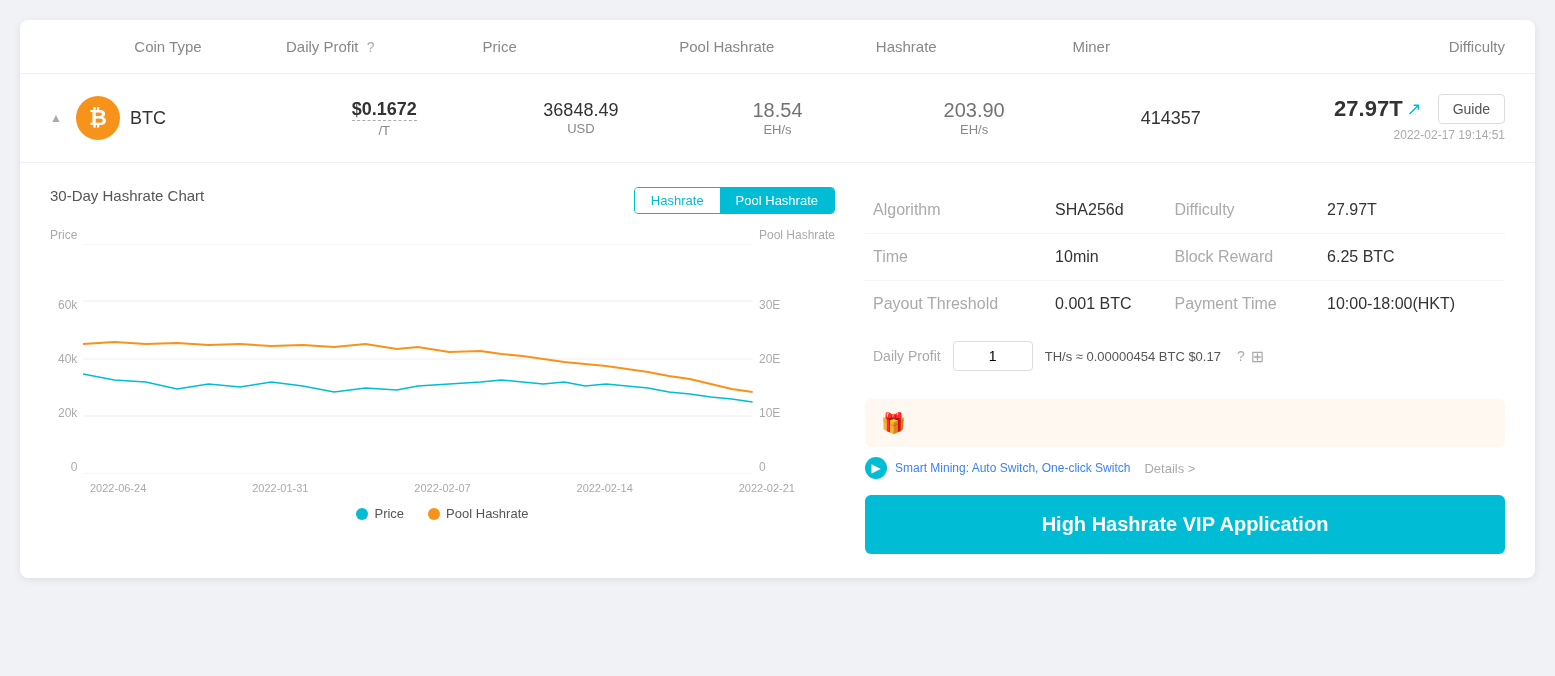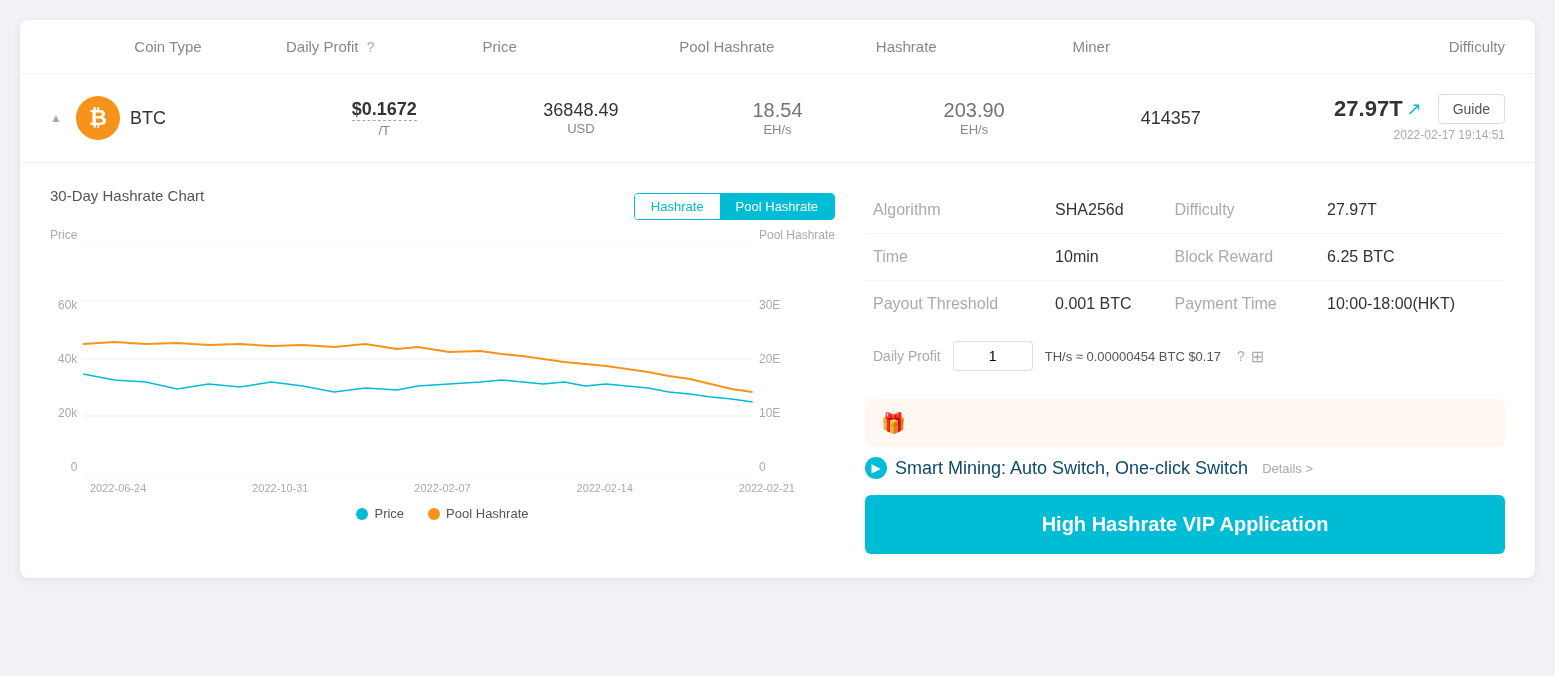--- a/index.html
+++ b/index.html
@@ -28,21 +28,21 @@
     .difficulty-time { font-size: 12px; color: #aaa; margin-top: 4px; }
     .guide-btn { margin-left: 12px; border: 1px solid #ddd; border-radius: 4px; padding: 6px 14px; font-size: 14px; color: #555; cursor: pointer; background: #fff; }
 
     
     .main-content { display: flex; padding: 24px 30px; gap: 30px; }
     .chart-section { flex: 1; min-width: 0; }
     .info-section { width: 640px; flex-shrink: 0; }
 
     
     .chart-title { font-size: 15px; color: #555; margin-bottom: 16px; }
-    .chart-header { display: flex; justify-content: space-between; align-items: flex-end; margin-bottom: 8px; }
+    .chart-header { display: flex; justify-content: space-between; align-items: flex-start; margin-bottom: 8px; }
     .chart-tabs { display: flex; gap: 0; border: 1.5px solid #00bcd4; border-radius: 4px; overflow: hidden; }
     .chart-tab { padding: 5px 16px; font-size: 13px; cursor: pointer; }
     .chart-tab.active { background: #00bcd4; color: #fff; }
     .chart-tab.inactive { background: #fff; color: #00bcd4; }
     .x-axis { display: flex; justify-content: space-between; font-size: 11px; color: #aaa; margin-top: 4px; padding: 0 30px; }
     .legend { display: flex; justify-content: center; gap: 24px; margin-top: 12px; }
     .legend-item { display: flex; align-items: center; gap: 6px; font-size: 13px; color: #555; }
     .legend-dot { width: 12px; height: 12px; border-radius: 50%; }
 
     .info-table { width: 100%; border-collapse: collapse; }
@@ -60,21 +60,21 @@
     .calc-icon { color: #aaa; cursor: pointer; font-size: 16px; }
 
     .reward-banner { background: #fff8f0; border-radius: 6px; padding: 12px 16px; margin-top: 14px; display: flex; align-items: center; gap: 10px; }
     .reward-icon { font-size: 20px; }
     .reward-text { font-size: 13px; color: #555; }
     .reward-highlight { color: #f7931a; font-weight: 500; }
     .reward-link { color: #aaa; font-size: 13px; cursor: pointer; margin-left: 8px; }
 
     .smart-mining-row { display: flex; align-items: center; gap: 8px; margin-top: 10px; }
     .smart-icon { width: 22px; height: 22px; background: #00bcd4; border-radius: 50%; display: flex; align-items: center; justify-content: center; color: #fff; font-size: 12px; }
-    .smart-text { font-size: 18px; color: #0c4a6e; }
+    .smart-text { font-size: 12px; color: #3b82f6; }
     .smart-link { color: #aaa; font-size: 13px; cursor: pointer; margin-left: 6px; }
 
     .vip-btn { display: block; width: 100%; background: #00bcd4; color: #fff; border: none; border-radius: 6px; padding: 18px; font-size: 20px; font-weight: 600; cursor: pointer; margin-top: 16px; text-align: center; }
 
     .question-icon { color: #aaa; font-size: 14px; cursor: pointer; margin-left: 4px; }
   </style>
 </head>
 <body>
 
 <div class="container">
@@ -169,21 +169,21 @@
           <span style="position:relative; top:-16px; color:#aaa;">Pool Hashrate</span>
           <span>30E</span>
           <span>20E</span>
           <span>10E</span>
           <span>0</span>
         </div>
       </div>
 
       <div class="x-axis" style="padding: 4px 40px 0 40px;">
         <span>2022-06-24</span>
-        <span>2022-10-31</span>
+        <span>2022-01-31</span>
         <span>2022-02-07</span>
         <span>2022-02-14</span>
         <span>2022-02-21</span>
       </div>
 
       <div class="legend">
         <div class="legend-item">
           <div class="legend-dot" style="background:#00bcd4;"></div>
           <span>Price</span>
         </div>

